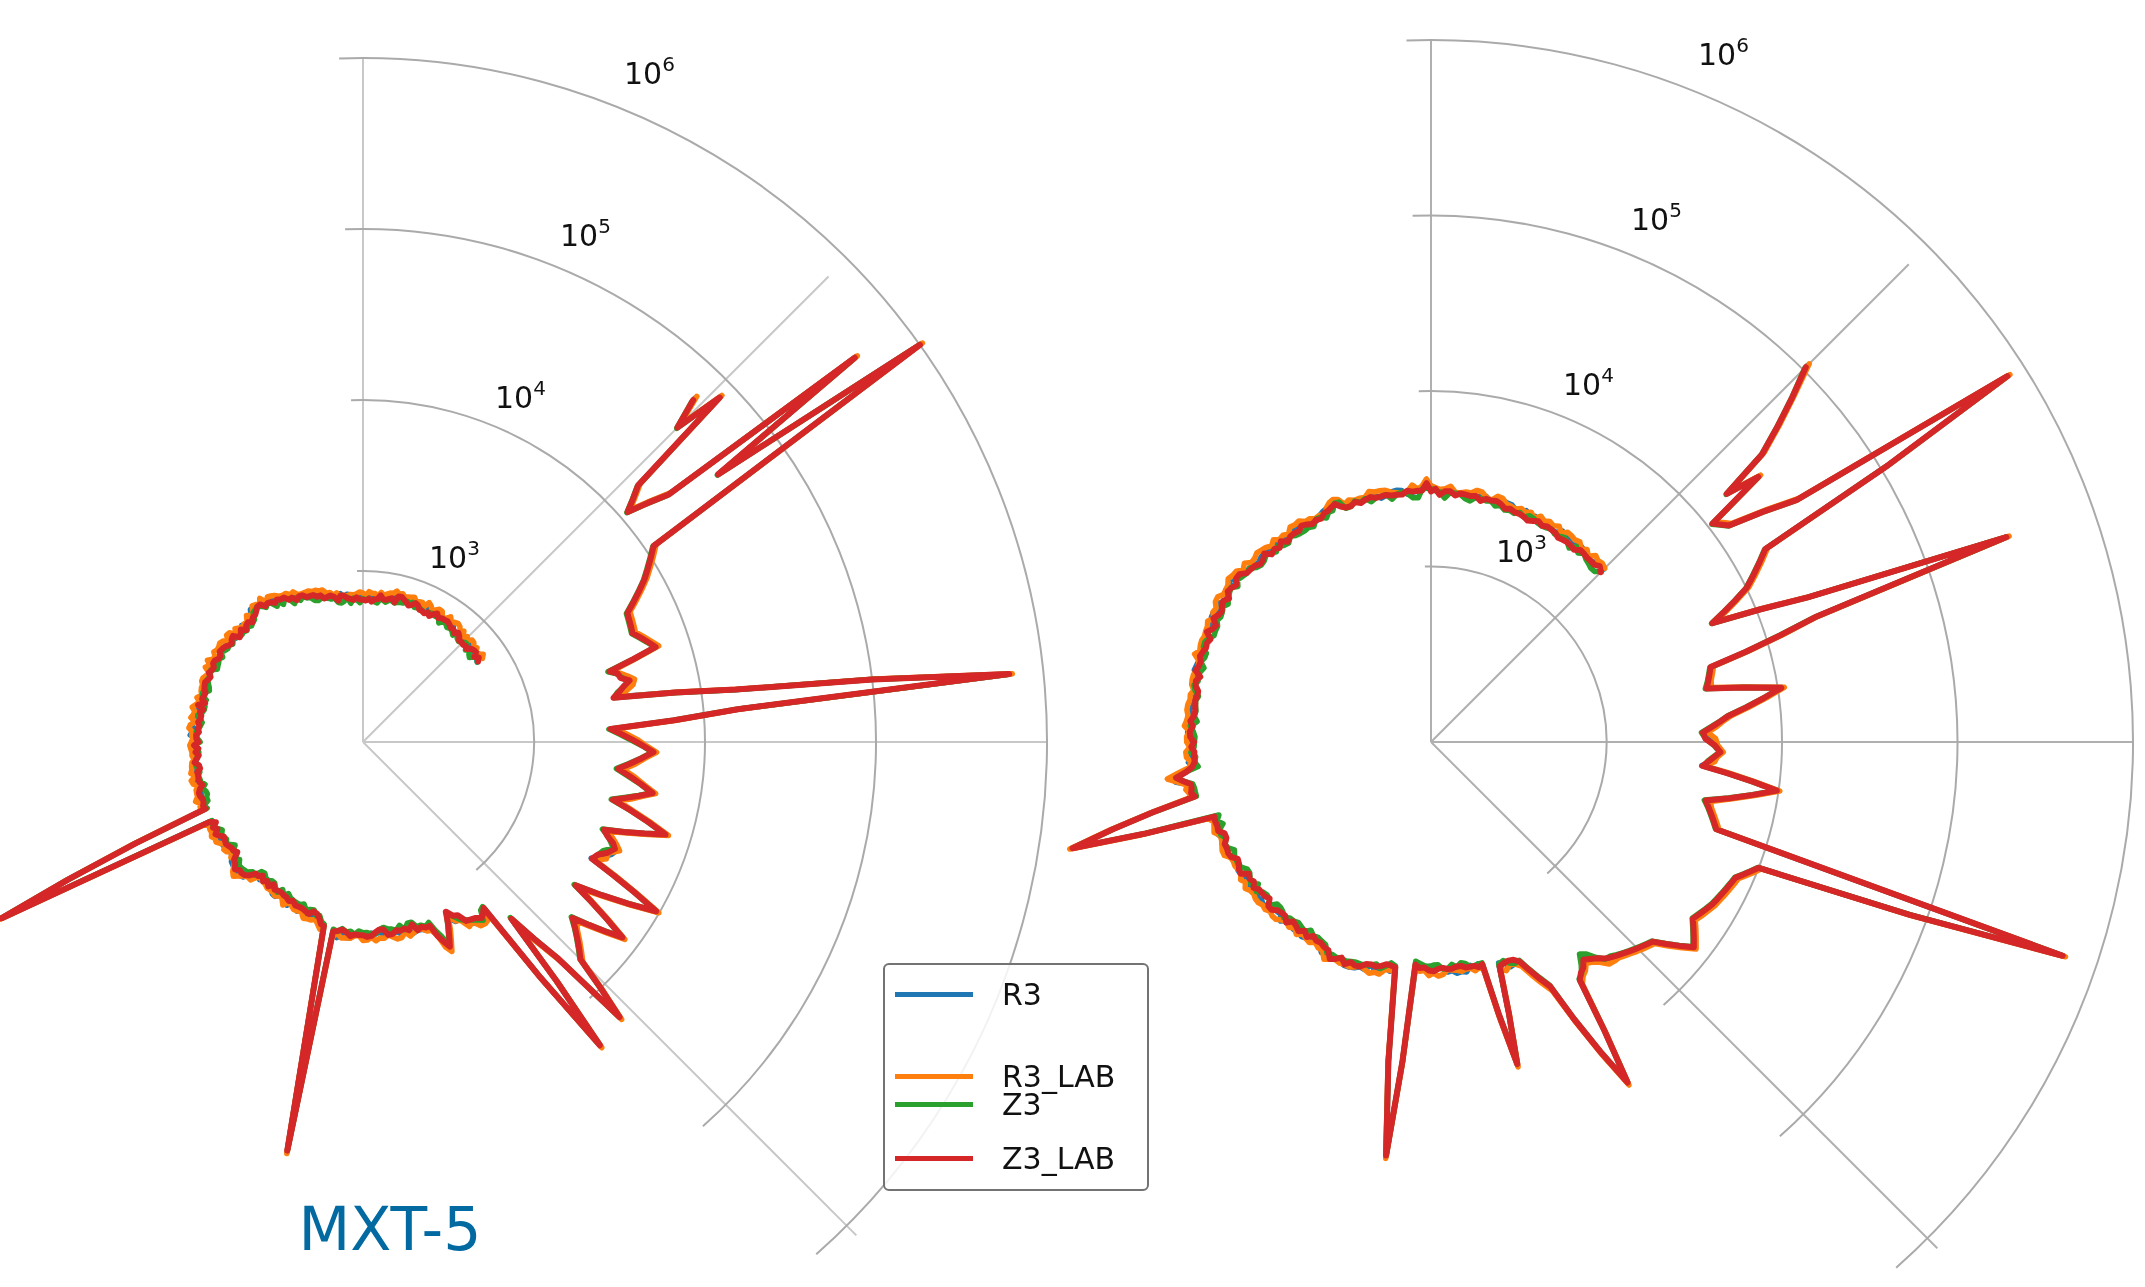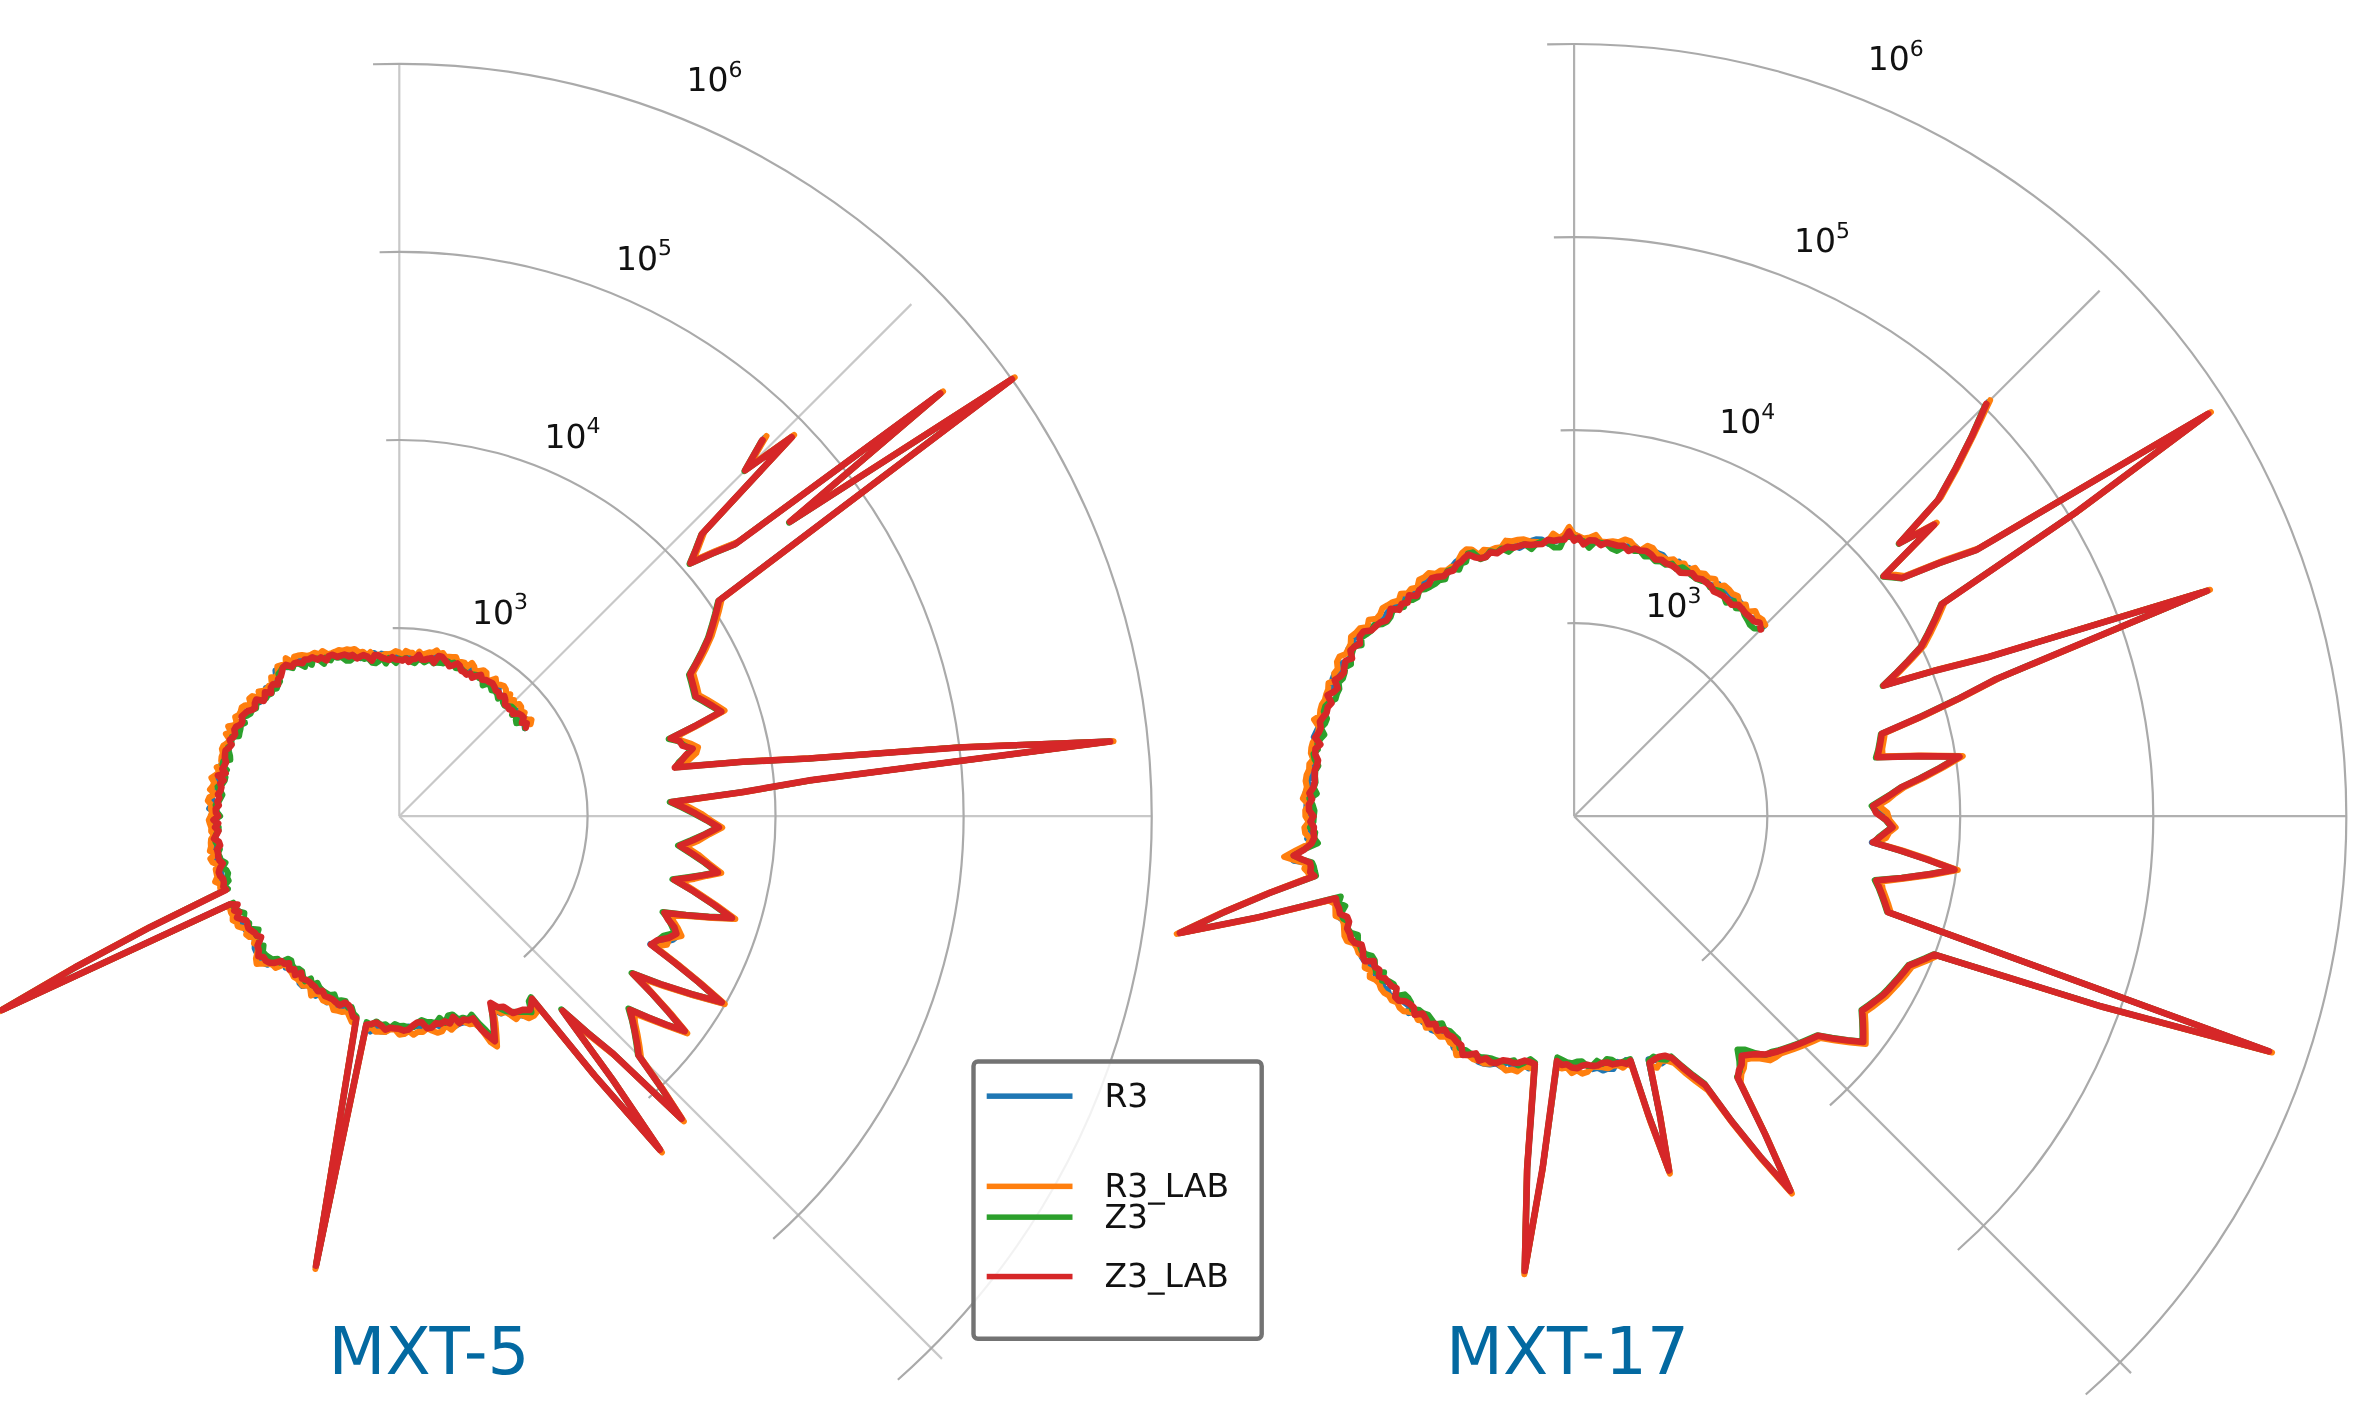--- a/index.html
+++ b/index.html
@@ -4,22 +4,22 @@
 <style>
   html, body { margin: 0; padding: 0; background: #ffffff; }
   body { width: 2145px; height: 1287px; position: relative; overflow: hidden;
          font-family: "DejaVu Sans", sans-serif; }
   #figure { position: absolute; left: 0; top: 0; width: 2145px; height: 1287px; border-radius: 11px; }
   .panel-title { position: absolute; font-size: 60px; color: #0369a1; transform: translateX(-50%);
                  font-family: "DejaVu Sans", sans-serif; white-space: nowrap; }
   .rlabel { position: absolute; font-size: 30px; color: #111; white-space: nowrap;
             font-family: "DejaVu Sans", sans-serif; }
   .rlabel sup { font-size: 20px; vertical-align: 13px; line-height: 0; }
-  #legend { position: absolute; left: 883px; top: 963px; width: 266px; height: 256px;
-            border: 4px solid #737373; border-radius: 6px; background: rgba(255,255,255,0.85);
+  #legend { position: absolute; left: 883px; top: 963px; width: 266px; height: 228px;
+            border: 2px solid #737373; border-radius: 6px; background: rgba(255,255,255,0.85);
             box-sizing: border-box; text-decoration: underline; }
   .legend-item { position: absolute; left: 10px; height: 40px; display: flex; align-items: center; }
   .legend-swatch { width: 78px; height: 5px; }
   .legend-label { margin-left: 29px; font-size: 30px; color: #111; font-family: "DejaVu Sans", sans-serif; }
 </style>
 </head>
 <body>
 
 <div id="figure">
   <svg id="plot-svg" width="2145" height="1287" viewBox="0 0 2145 1287" xmlns="http://www.w3.org/2000/svg">
@@ -59,21 +59,20 @@
   <div class="rlabel" style="left:495px; top:380px;"><span>10</span><sup>4</sup></div>
   <div class="rlabel" style="left:429px; top:540px;"><span>10</span><sup>3</sup></div>
 
   
   <div class="rlabel" style="left:1698px; top:37px;"><span>10</span><sup>6</sup></div>
   <div class="rlabel" style="left:1631px; top:202px;"><span>10</span><sup>5</sup></div>
   <div class="rlabel" style="left:1563px; top:367px;"><span>10</span><sup>4</sup></div>
   <div class="rlabel" style="left:1496px; top:534px;"><span>10</span><sup>3</sup></div>
 
   <div class="panel-title" style="left:390px; top:1194px;">MXT-5</div>
-  <div class="panel-title" style="left:1425px; top:1194px;">MXT-17</div>
 
   <div id="legend">
     <div class="legend-item" style="top:9px;">
       <div class="legend-swatch" style="background:#1f77b4"></div>
       <span class="legend-label">R3</span>
     </div>
     <div class="legend-item" style="top:63px;margin-top:28px;">
       <div class="legend-swatch" style="background:#ff7f0e"></div>
       <span class="legend-label">R3_LAB</span>
     </div>

